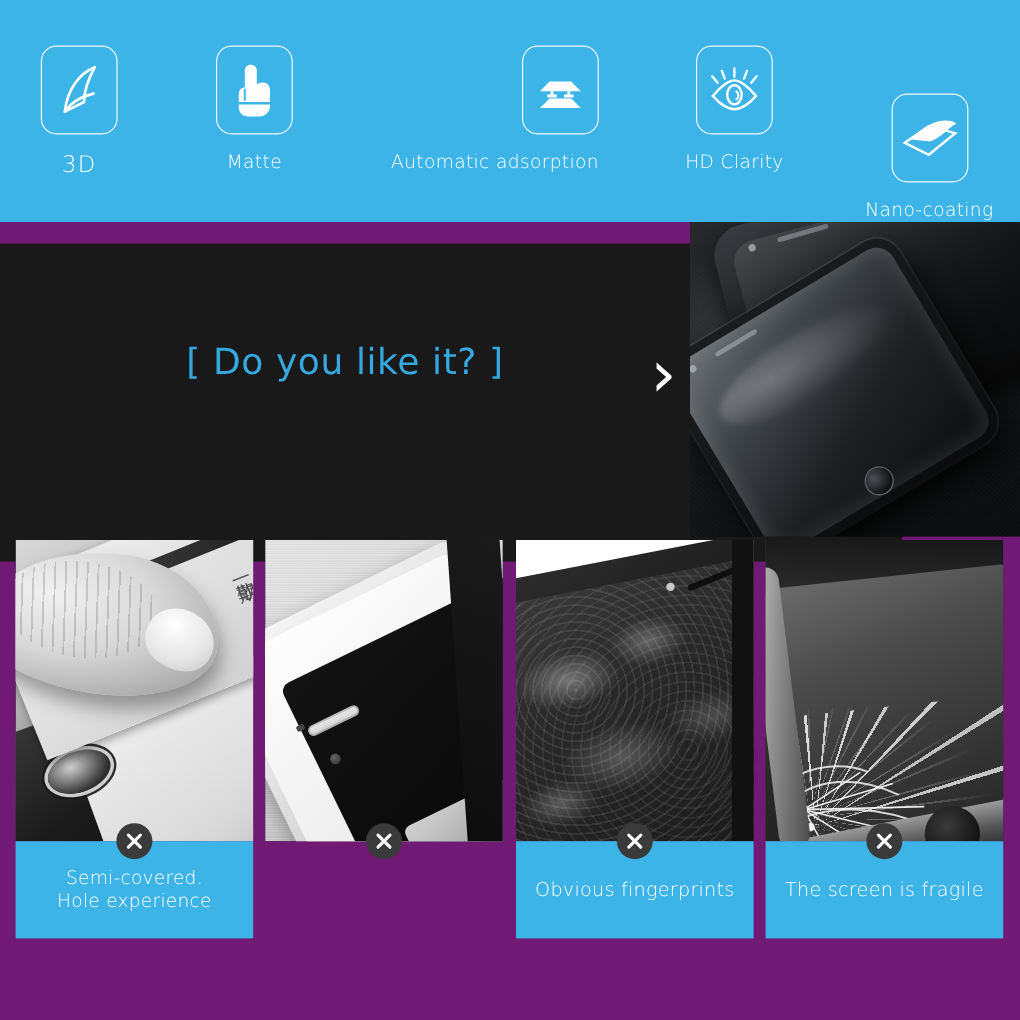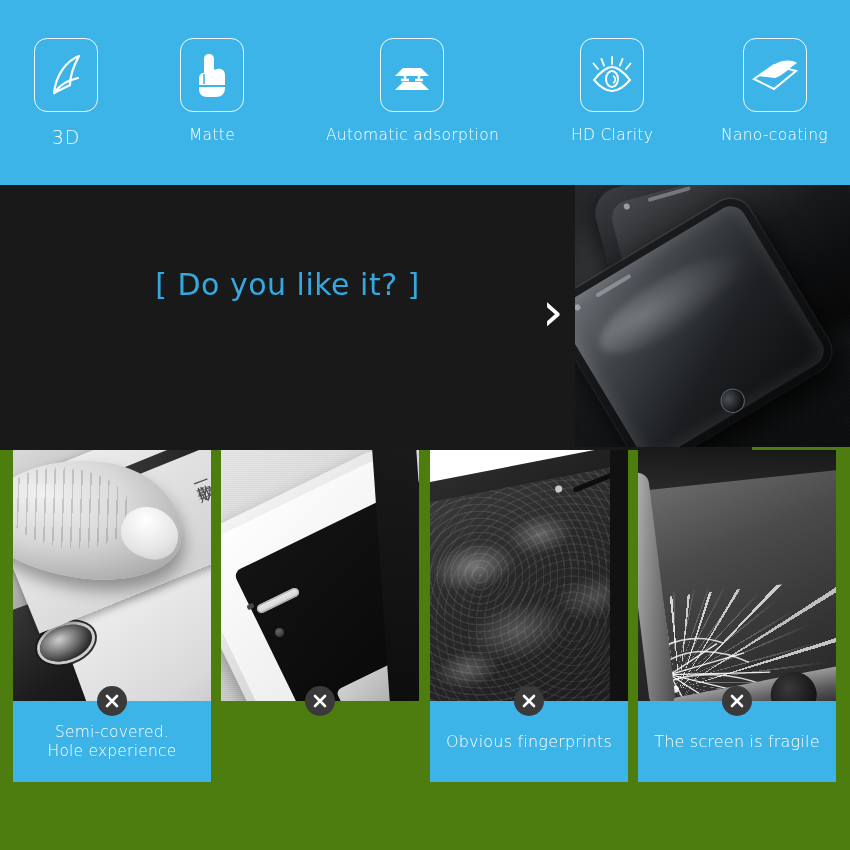--- a/index.html
+++ b/index.html
@@ -5,21 +5,21 @@
   * { box-sizing: border-box; margin: 0; padding: 0; }
   html, body {
     width: 850px; height: 850px;
     background: #1a1a1a;
     font-family: "Liberation Sans", sans-serif;
     overflow: hidden;
   }
   #page {
     position: relative;
     width: 850px; height: 850px;
-    background: #4d7c0f;
+    background: #701a75;
   }
 
   
   .feature-bar {
     position: absolute;
     left: 0; top: 0;
     width: 850px; height: 185px;
     background: #3db4e8;
   }
   .feature-row {
@@ -54,29 +54,29 @@
     letter-spacing: 0.3px;
     white-space: nowrap;
     font-family: "DejaVu Sans", sans-serif;
     font-weight: 300;
   }
   .feature.f-3d .feat-label { font-size: 19px; letter-spacing: 1px; }
 
   
   .feature.f-3d      { margin-left: 12px; }
   .feature.f-matte   { margin-left: 22px; text-align: center; }
-  .feature.f-auto    { margin-left: 22px; }
+  .feature.f-auto    { margin-left: 22px; align-items: flex-end; }
   .feature.f-hd      { margin-left: 12px; }
-  .feature.f-nano    { margin-left: 8px; }
+  .feature.f-nano    { margin-left: 8px; margin-top: 40px; }
   .feature.f-feel    { margin-left: 4px; margin-right: 6px; }
 
   
   .hero {
     position: absolute;
-    left: 0; top: 185px;
+    left: 0; top: 203px;
     width: 752px; height: 265px;
     background: #191919;
   }
   .hero-text {
     position: absolute;
     left: 0; top: 0;
     width: 575px; height: 265px;
   }
   .hero-tagline {
     position: absolute;

